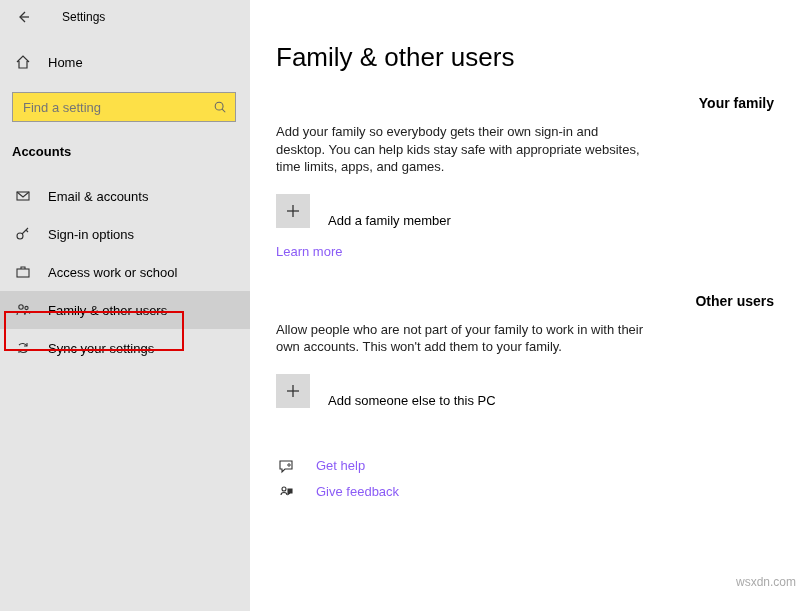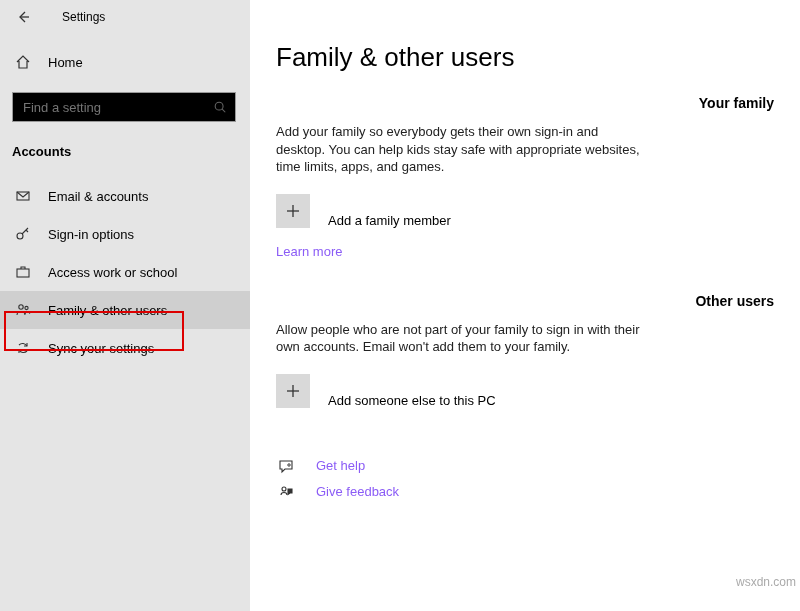--- a/index.html
+++ b/index.html
@@ -52,21 +52,21 @@
     height: 36px;
     padding-left: 14px;
     margin-top: 10px;
   }
   .home-row .icon { width: 18px; display:flex; justify-content:center;}
   .home-row span.label { margin-left: 16px; font-size: 13px; }
   .search-box {
     margin: 12px 14px 0 12px;
     height: 30px;
     border: 1px solid #999;
-    background: #000000;
+    background: #fde047;
     display: flex;
     align-items: center;
     padding: 0 8px;
   }
   .search-box input {
     border: none;
     outline: none;
     flex: 1;
     font-size: 13px;
     font-family: inherit;
@@ -285,21 +285,21 @@
         </svg>
     </div>
     <span>Add a family member</span>
   </div>
 
   <span class="link">Learn more</span>
 
   <div class="section-gap"></div>
 
   <h2>Other users</h2>
-  <p class="desc">Allow people who are not part of your family to sign in with their own accounts. Email won't add them to your family.</p>
+  <p class="desc">Allow people who are not part of your family to work in with their own accounts. This won't add them to your family.</p>
 
   <div class="add-row">
     <div class="plus-box">
       <svg width="16" height="16" viewBox="0 0 16 16">
           <line x1="8" y1="2" x2="8" y2="14" stroke="#333" stroke-width="1.3"></line>
           <line x1="2" y1="8" x2="14" y2="8" stroke="#333" stroke-width="1.3"></line>
         </svg>
     </div>
     <span>Add someone else to this PC</span>
   </div>

